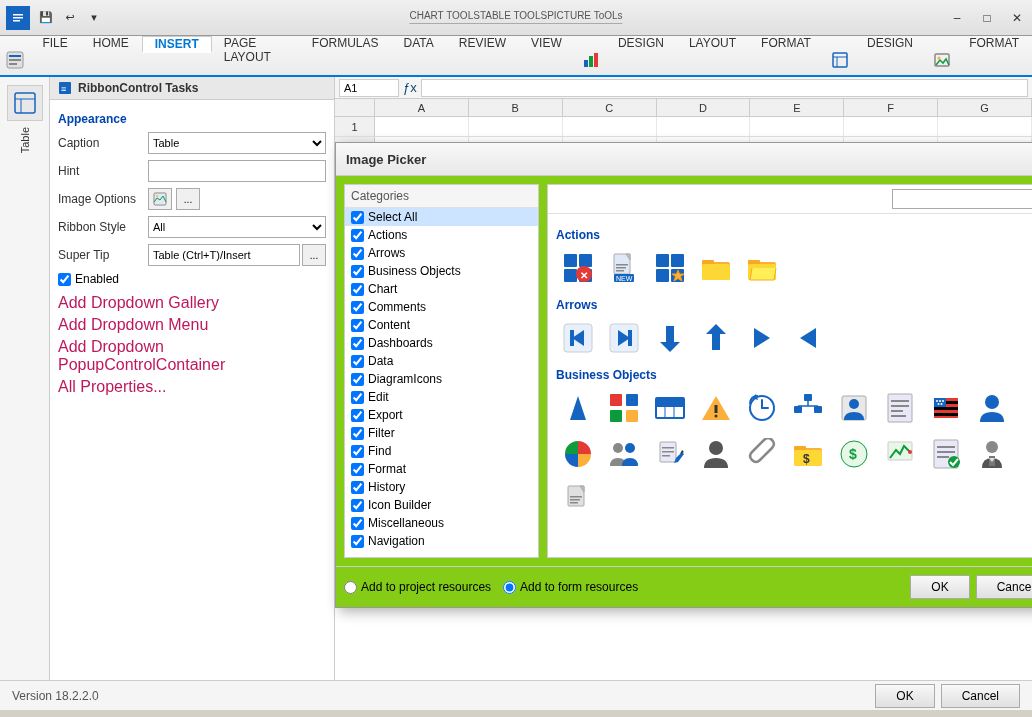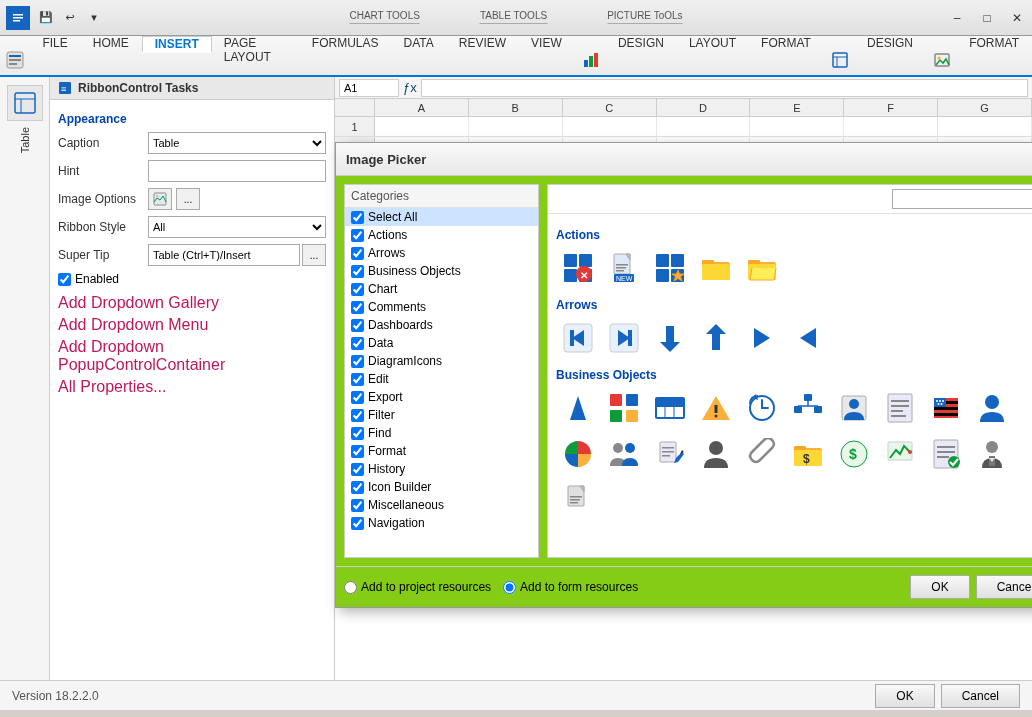--- a/index.html
+++ b/index.html
@@ -14,21 +14,21 @@
       border-bottom: 1px solid #999;
       position: relative;
     }
     .title-bar-icon {
       width: 24px; height: 24px; margin-left: 6px;
       background: #1565c0; display: flex; align-items: center; justify-content: center;
       color: white; font-size: 10px; font-weight: bold;
     }
     .quick-access { display: flex; align-items: center; gap: 4px; margin-left: 6px; }
     .qa-btn { width: 20px; height: 20px; display: flex; align-items: center; justify-content: center; cursor: pointer; font-size: 11px; color: #333; }
-    .title-center { position: absolute; left: 50%; transform: translateX(-50%); font-size: 12px; color: #333; display: flex; gap: 60px; }
+    .title-center { position: absolute; left: 50%; transform: translateX(-50%); font-size: 12px; color: #333; display: flex; }
     .title-section { display: flex; flex-direction: column; align-items: center; }
     .title-section-label { font-size: 10px; color: #555; border-bottom: 1px solid #aaa; padding-bottom: 2px; margin-bottom: 2px; }
     .win-controls { position: absolute; right: 0; display: flex; }
     .win-btn { width: 30px; height: 36px; display: flex; align-items: center; justify-content: center; font-size: 12px; cursor: pointer; color: #333; }
 
     
     .ribbon {
       height: 41px;
       background: linear-gradient(to bottom, #f8f8f8, #ebebeb);
       border-bottom: 2px solid #0078d7;
@@ -753,20 +753,24 @@
           <div class="cat-item">
             <input type="checkbox" checked="" style="">
             <span>Chart</span>
           </div>
           <div class="cat-item">
             <input type="checkbox" checked="" style="">
             <span>Comments</span>
           </div>
           <div class="cat-item">
             <input type="checkbox" checked="" style="">
+            <span>Content</span>
+          </div>
+          <div class="cat-item">
+            <input type="checkbox" checked="" style="">
             <span>Dashboards</span>
           </div>
           <div class="cat-item">
             <input type="checkbox" checked="" style="">
             <span>Data</span>
           </div>
           <div class="cat-item">
             <input type="checkbox" checked="" style="">
             <span>DiagramIcons</span>
           </div>

